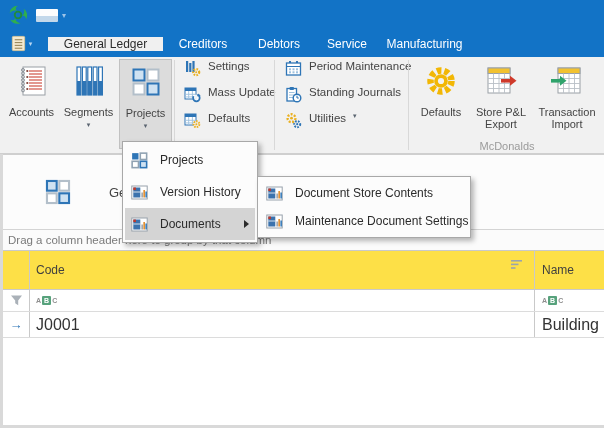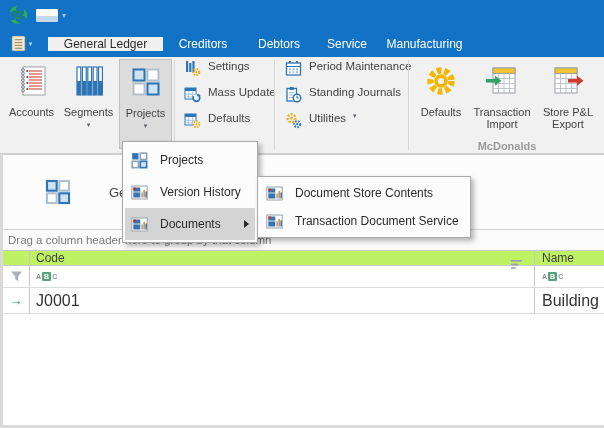--- a/index.html
+++ b/index.html
@@ -27,35 +27,35 @@
   .bigbtn{position:absolute;top:2px;height:90px;display:flex;flex-direction:column;align-items:center;padding-top:5px;
           font-size:11px;color:#444;text-align:center;line-height:12px;cursor:default}
   .bigbtn .lbl{margin-top:8px}
   .bigbtn.pressed{background:#dcdcdc;border:1px solid #c1c1c1}
   .icon34{width:34px;height:34px;flex:0 0 auto}
   .smallcol{position:absolute;top:3px;display:flex;flex-direction:column}
   .smallbtn{height:26px;display:flex;align-items:flex-start;gap:7px;padding:0 6px;font-size:11.5px;color:#444;white-space:nowrap}
   .icon17{width:17px;height:17px;flex:0 0 auto}
   #group-mcd{position:absolute;left:410px;top:0;width:194px;height:97px}
   #group-mcd .btnrow{display:flex;justify-content:center;gap:3px;padding-top:2px}
-  #group-mcd-label{position:absolute;left:0;bottom:2px;width:100%;text-align:center;font-size:11px;font-weight:bold;color:#9b9b9b}
+  #group-mcd-label{position:absolute;left:0;bottom:2px;width:100%;text-align:center;font-size:11px;font-weight:normal;color:#9b9b9b}
 
   
   #left-edge{position:absolute;left:0;top:154px;width:3px;height:274px;background:#d9d9d9}
   #bottom-edge{position:absolute;left:0;top:425px;width:604px;height:3px;background:#d9d9d9}
   #docpanel{position:absolute;left:3px;top:154px;width:601px;height:75px;background:#fcfcfc;border-top:1px solid #cfcfcf;
             display:flex;align-items:center}
   #docpanel .icon30{width:30px;height:30px;margin-left:40px;flex:0 0 auto}
   #doc-tab-label{margin-left:36px;font-size:13px;color:#444}
 
   
   #grid{position:absolute;left:3px;top:229px;width:601px;height:196px;background:#fff;border-top:1px solid #d4d4d4}
   #groupby{height:20px;background:#fbfbfb;display:flex;align-items:center;padding-left:5px;font-size:11.5px;color:#7a7a7a}
   .grow{display:flex}
-  #headerrow{height:16px;background:#bef264;border-top:1px solid #c9c9c9;border-bottom:1px solid #c9c9c9}
+  #headerrow{height:40px;background:#fde047;border-top:1px solid #c9c9c9;border-bottom:1px solid #c9c9c9}
   #filterrow{height:22px;border-bottom:1px solid #dcdcdc;background:#fff}
   #datarow{height:26px;border-bottom:1px solid #dcdcdc;background:#fff}
   .c-ind{width:27px;flex:0 0 auto;border-right:1px solid #c9c9c9;display:flex;align-items:center;justify-content:center}
   .c-code{width:505px;flex:0 0 auto;border-right:1px solid #c9c9c9;display:flex;align-items:center;padding-left:6px;position:relative}
   .c-name{flex:1 1 auto;display:flex;align-items:center;padding-left:7px;overflow:visible;white-space:nowrap}
   #headerrow .c-code,#headerrow .c-name{font-size:12px;color:#3f3f3f}
   #datarow .c-code,#datarow .c-name{font-size:16px;color:#333}
   #sort-glyph{position:absolute;right:10px;top:8px}
   .abc{display:inline-flex;align-items:center}
   .abc i{font-style:normal;font-weight:bold;font-size:7px;color:#8f8f8f}
@@ -267,54 +267,54 @@
   <div id="group-mcd">
     <div class="btnrow">
       <div class="bigbtn" style="position:static;width:52px">
         <svg class="icon34" viewBox="0 0 34 34">
           <circle cx="17" cy="17" r="10.5" fill="none" stroke="#f2b705" stroke-width="6.5" stroke-dasharray="4.6 2.9"></circle>
           <circle cx="17" cy="17" r="6.8" fill="#f2b705"></circle>
           <circle cx="17" cy="17" r="3.1" fill="#f1f1f1"></circle>
         </svg>
         <div class="lbl">Defaults</div>
       </div>
+      <div class="bigbtn" style="position:static;width:62px">
+        <svg class="icon34" viewBox="0 0 34 34">
+          <rect x="4" y="4" width="22" height="25" fill="#fff" stroke="#9aa0a6"></rect>
+          <rect x="4" y="4" width="22" height="5.5" fill="#f2c230" stroke="#9aa0a6"></rect>
+          <g stroke="#b9c0c6" stroke-width="0.9">
+            <line x1="9.5" y1="9.5" x2="9.5" y2="29"></line>
+              <line x1="15" y1="9.5" x2="15" y2="29"></line>
+              <line x1="20.5" y1="9.5" x2="20.5" y2="29"></line>
+            <line x1="4" y1="14.5" x2="26" y2="14.5"></line>
+              <line x1="4" y1="19.5" x2="26" y2="19.5"></line>
+              <line x1="4" y1="24.5" x2="26" y2="24.5"></line>
+          </g>
+          <rect x="17" y="15" width="9" height="3.6" fill="#cf3a2b"></rect>
+          <polygon points="26,11.8 32.5,16.8 26,21.8" fill="#cf3a2b"></polygon>
+        </svg>
+        <div class="lbl">Store P&amp;L Export</div>
+      </div>
       <div class="bigbtn" style="position:static;width:64px">
         <svg class="icon34" viewBox="0 0 34 34">
           <rect x="8" y="4" width="22" height="25" fill="#fff" stroke="#9aa0a6"></rect>
           <rect x="8" y="4" width="22" height="5.5" fill="#f2c230" stroke="#9aa0a6"></rect>
           <g stroke="#b9c0c6" stroke-width="0.9">
             <line x1="13.5" y1="9.5" x2="13.5" y2="29"></line>
               <line x1="19" y1="9.5" x2="19" y2="29"></line>
               <line x1="24.5" y1="9.5" x2="24.5" y2="29"></line>
             <line x1="8" y1="14.5" x2="30" y2="14.5"></line>
               <line x1="8" y1="19.5" x2="30" y2="19.5"></line>
               <line x1="8" y1="24.5" x2="30" y2="24.5"></line>
           </g>
           <rect x="1" y="15" width="9" height="3.6" fill="#2fa36b"></rect>
           <polygon points="10,11.8 16.5,16.8 10,21.8" fill="#2fa36b"></polygon>
         </svg>
         <div class="lbl">Transaction Import</div>
       </div>
-      <div class="bigbtn" style="position:static;width:62px">
-        <svg class="icon34" viewBox="0 0 34 34">
-          <rect x="4" y="4" width="22" height="25" fill="#fff" stroke="#9aa0a6"></rect>
-          <rect x="4" y="4" width="22" height="5.5" fill="#f2c230" stroke="#9aa0a6"></rect>
-          <g stroke="#b9c0c6" stroke-width="0.9">
-            <line x1="9.5" y1="9.5" x2="9.5" y2="29"></line>
-              <line x1="15" y1="9.5" x2="15" y2="29"></line>
-              <line x1="20.5" y1="9.5" x2="20.5" y2="29"></line>
-            <line x1="4" y1="14.5" x2="26" y2="14.5"></line>
-              <line x1="4" y1="19.5" x2="26" y2="19.5"></line>
-              <line x1="4" y1="24.5" x2="26" y2="24.5"></line>
-          </g>
-          <rect x="17" y="15" width="9" height="3.6" fill="#cf3a2b"></rect>
-          <polygon points="26,11.8 32.5,16.8 26,21.8" fill="#cf3a2b"></polygon>
-        </svg>
-        <div class="lbl">Store P&amp;L Export</div>
-      </div>
     </div>
     <div id="group-mcd-label">McDonalds</div>
   </div>
 </div>
 
 <div id="left-edge"></div>
 <div id="bottom-edge"></div>
 
 <div id="docpanel">
   <svg class="icon30" viewBox="0 0 34 34">
@@ -432,15 +432,15 @@
   <div class="mitem small">
     <svg class="micon" viewBox="0 0 17 17">
       <rect x="0.8" y="2" width="15.4" height="13" fill="#fff" stroke="#98a2ac"></rect>
       <rect x="2.3" y="3.5" width="7" height="10" fill="#3c73ad"></rect>
       <rect x="2.3" y="3.5" width="2.6" height="2.6" fill="#c0392b"></rect>
       <line x1="2.3" y1="8" x2="9.3" y2="8" stroke="#fff" stroke-width="0.8"></line>
       <rect x="10.4" y="8.5" width="1.5" height="5" fill="#9aa0a6"></rect>
       <rect x="12.4" y="6" width="1.5" height="7.5" fill="#e0851e"></rect>
       <rect x="14.4" y="7.5" width="1.5" height="6" fill="#2e75b6"></rect>
     </svg>
-    <span>Transaction Document Service</span>
+    <span>Maintenance Document Settings</span>
   </div>
 </div>
 
 </body></html>

